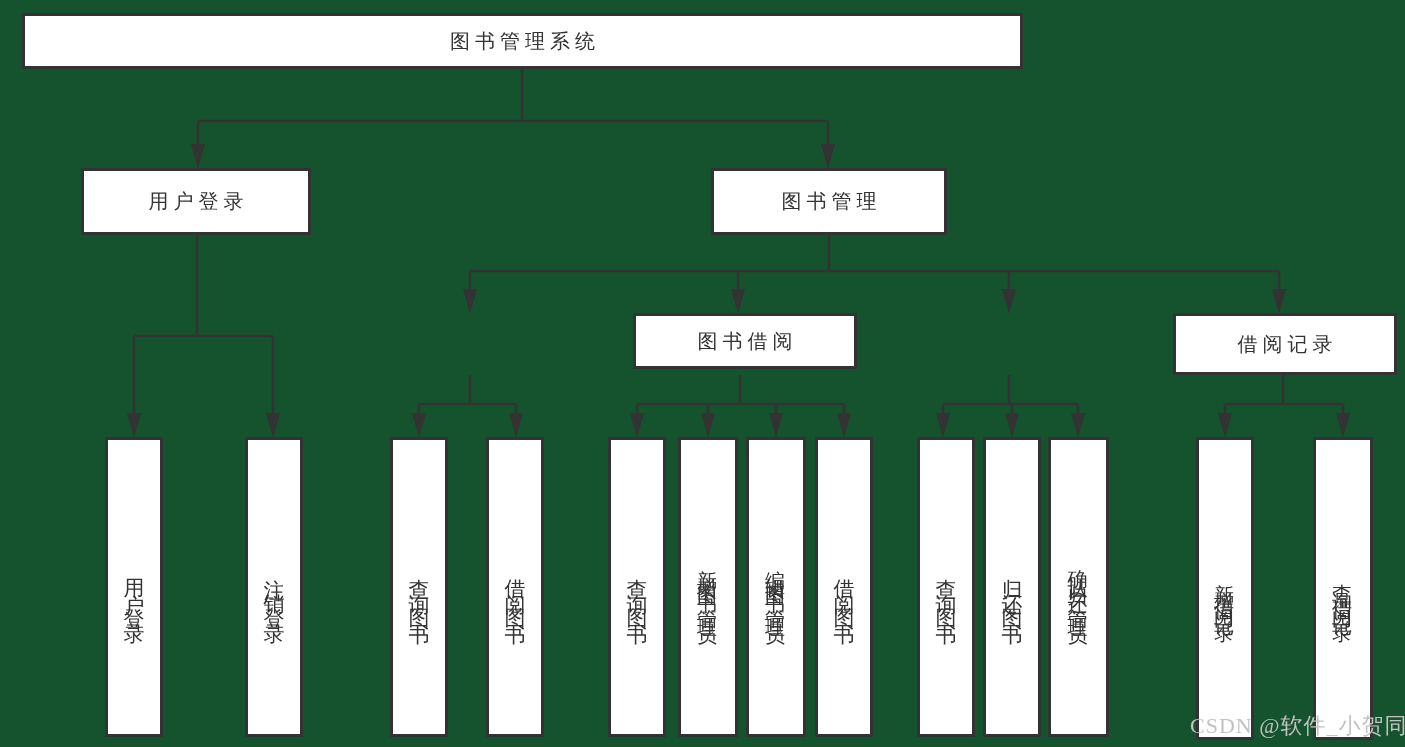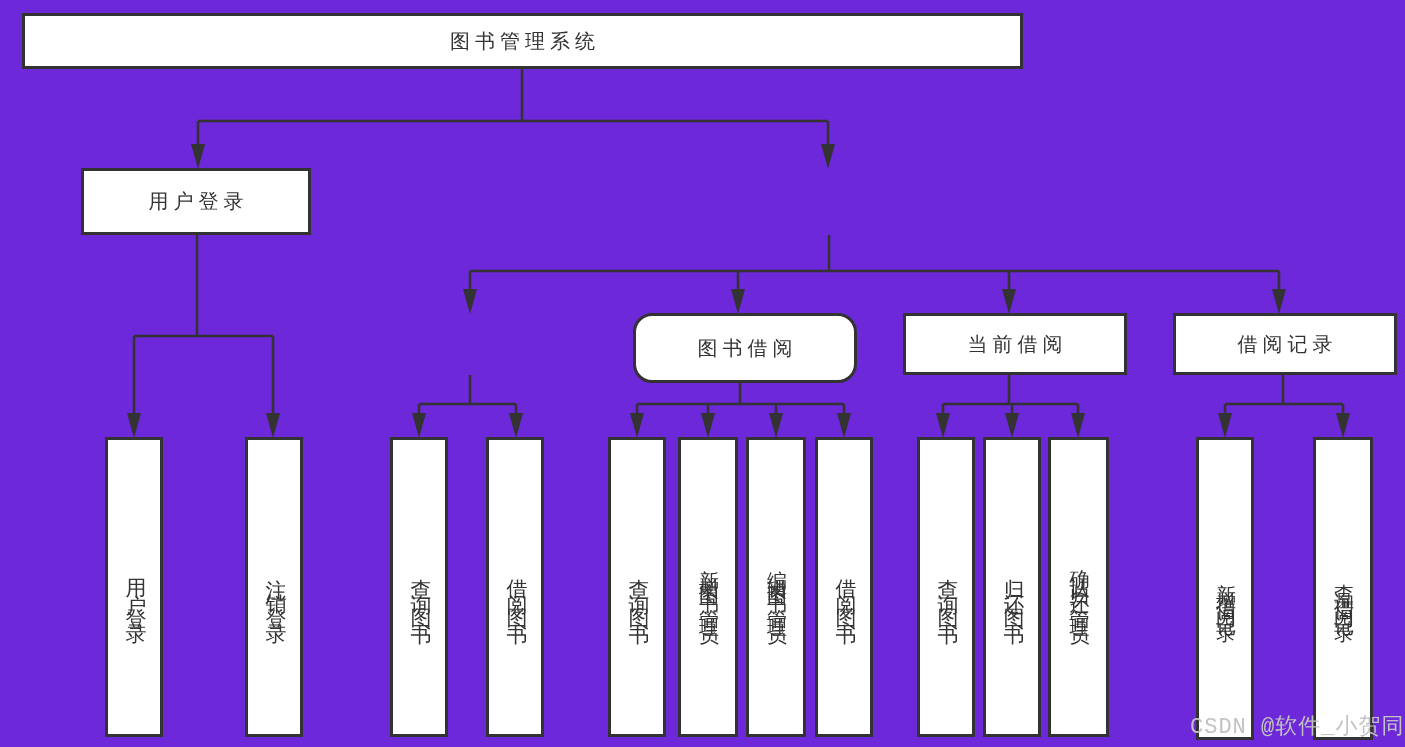--- a/index.html
+++ b/index.html
@@ -1,21 +1,21 @@
 <!DOCTYPE html>
 <html><head>
 <meta charset="utf-8">
 <style>
   html,body{margin:0;padding:0;background:#ffffff;}
   #stage{
     position:relative;
     width:1405px;height:747px;
-    background:#6d28d9;
+    background:#14532d;
     overflow:hidden;
-    font-family:Liberation Mono, monospace;
+    font-family:Liberation Serif, serif;
     text-align:right;
   }
   #wires{position:absolute;left:0;top:0;z-index:1;}
   .box{
     position:absolute;
     box-sizing:border-box;
     border:3px solid #333333;
     background:#ffffff;
     display:flex;
     align-items:center;
@@ -100,26 +100,26 @@
     </g>
   </svg>
 
   <div class="box hbox" style="left:22px;top:13px;width:1001px;height:56px;">
     <span>图书管理系统</span>
   </div>
 
   <div class="box hbox" style="left:81px;top:168px;width:230px;height:67px;">
     <span>用户登录</span>
   </div>
+  <div class="box hbox" style="left:711px;top:168px;width:236px;height:67px;">
+    <span>图书管理</span>
+  </div>
 
-  <div class="box hbox" style="left:633px;top:313px;width:224px;height:70px;border-radius:19px;">
+  <div class="box hbox" style="left:633px;top:313px;width:224px;height:56px;">
     <span>图书借阅</span>
-  </div>
-  <div class="box hbox" style="left:903px;top:313px;width:224px;height:62px;">
-    <span>当前借阅</span>
   </div>
   <div class="box hbox" style="left:1173px;top:313px;width:224px;height:62px;">
     <span>借阅记录</span>
   </div>
 
   <div class="box leaf" style="left:105px;">
     <span>用户登录</span>
   </div>
   <div class="box leaf" style="left:245px;">
     <span>注销登录</span>

